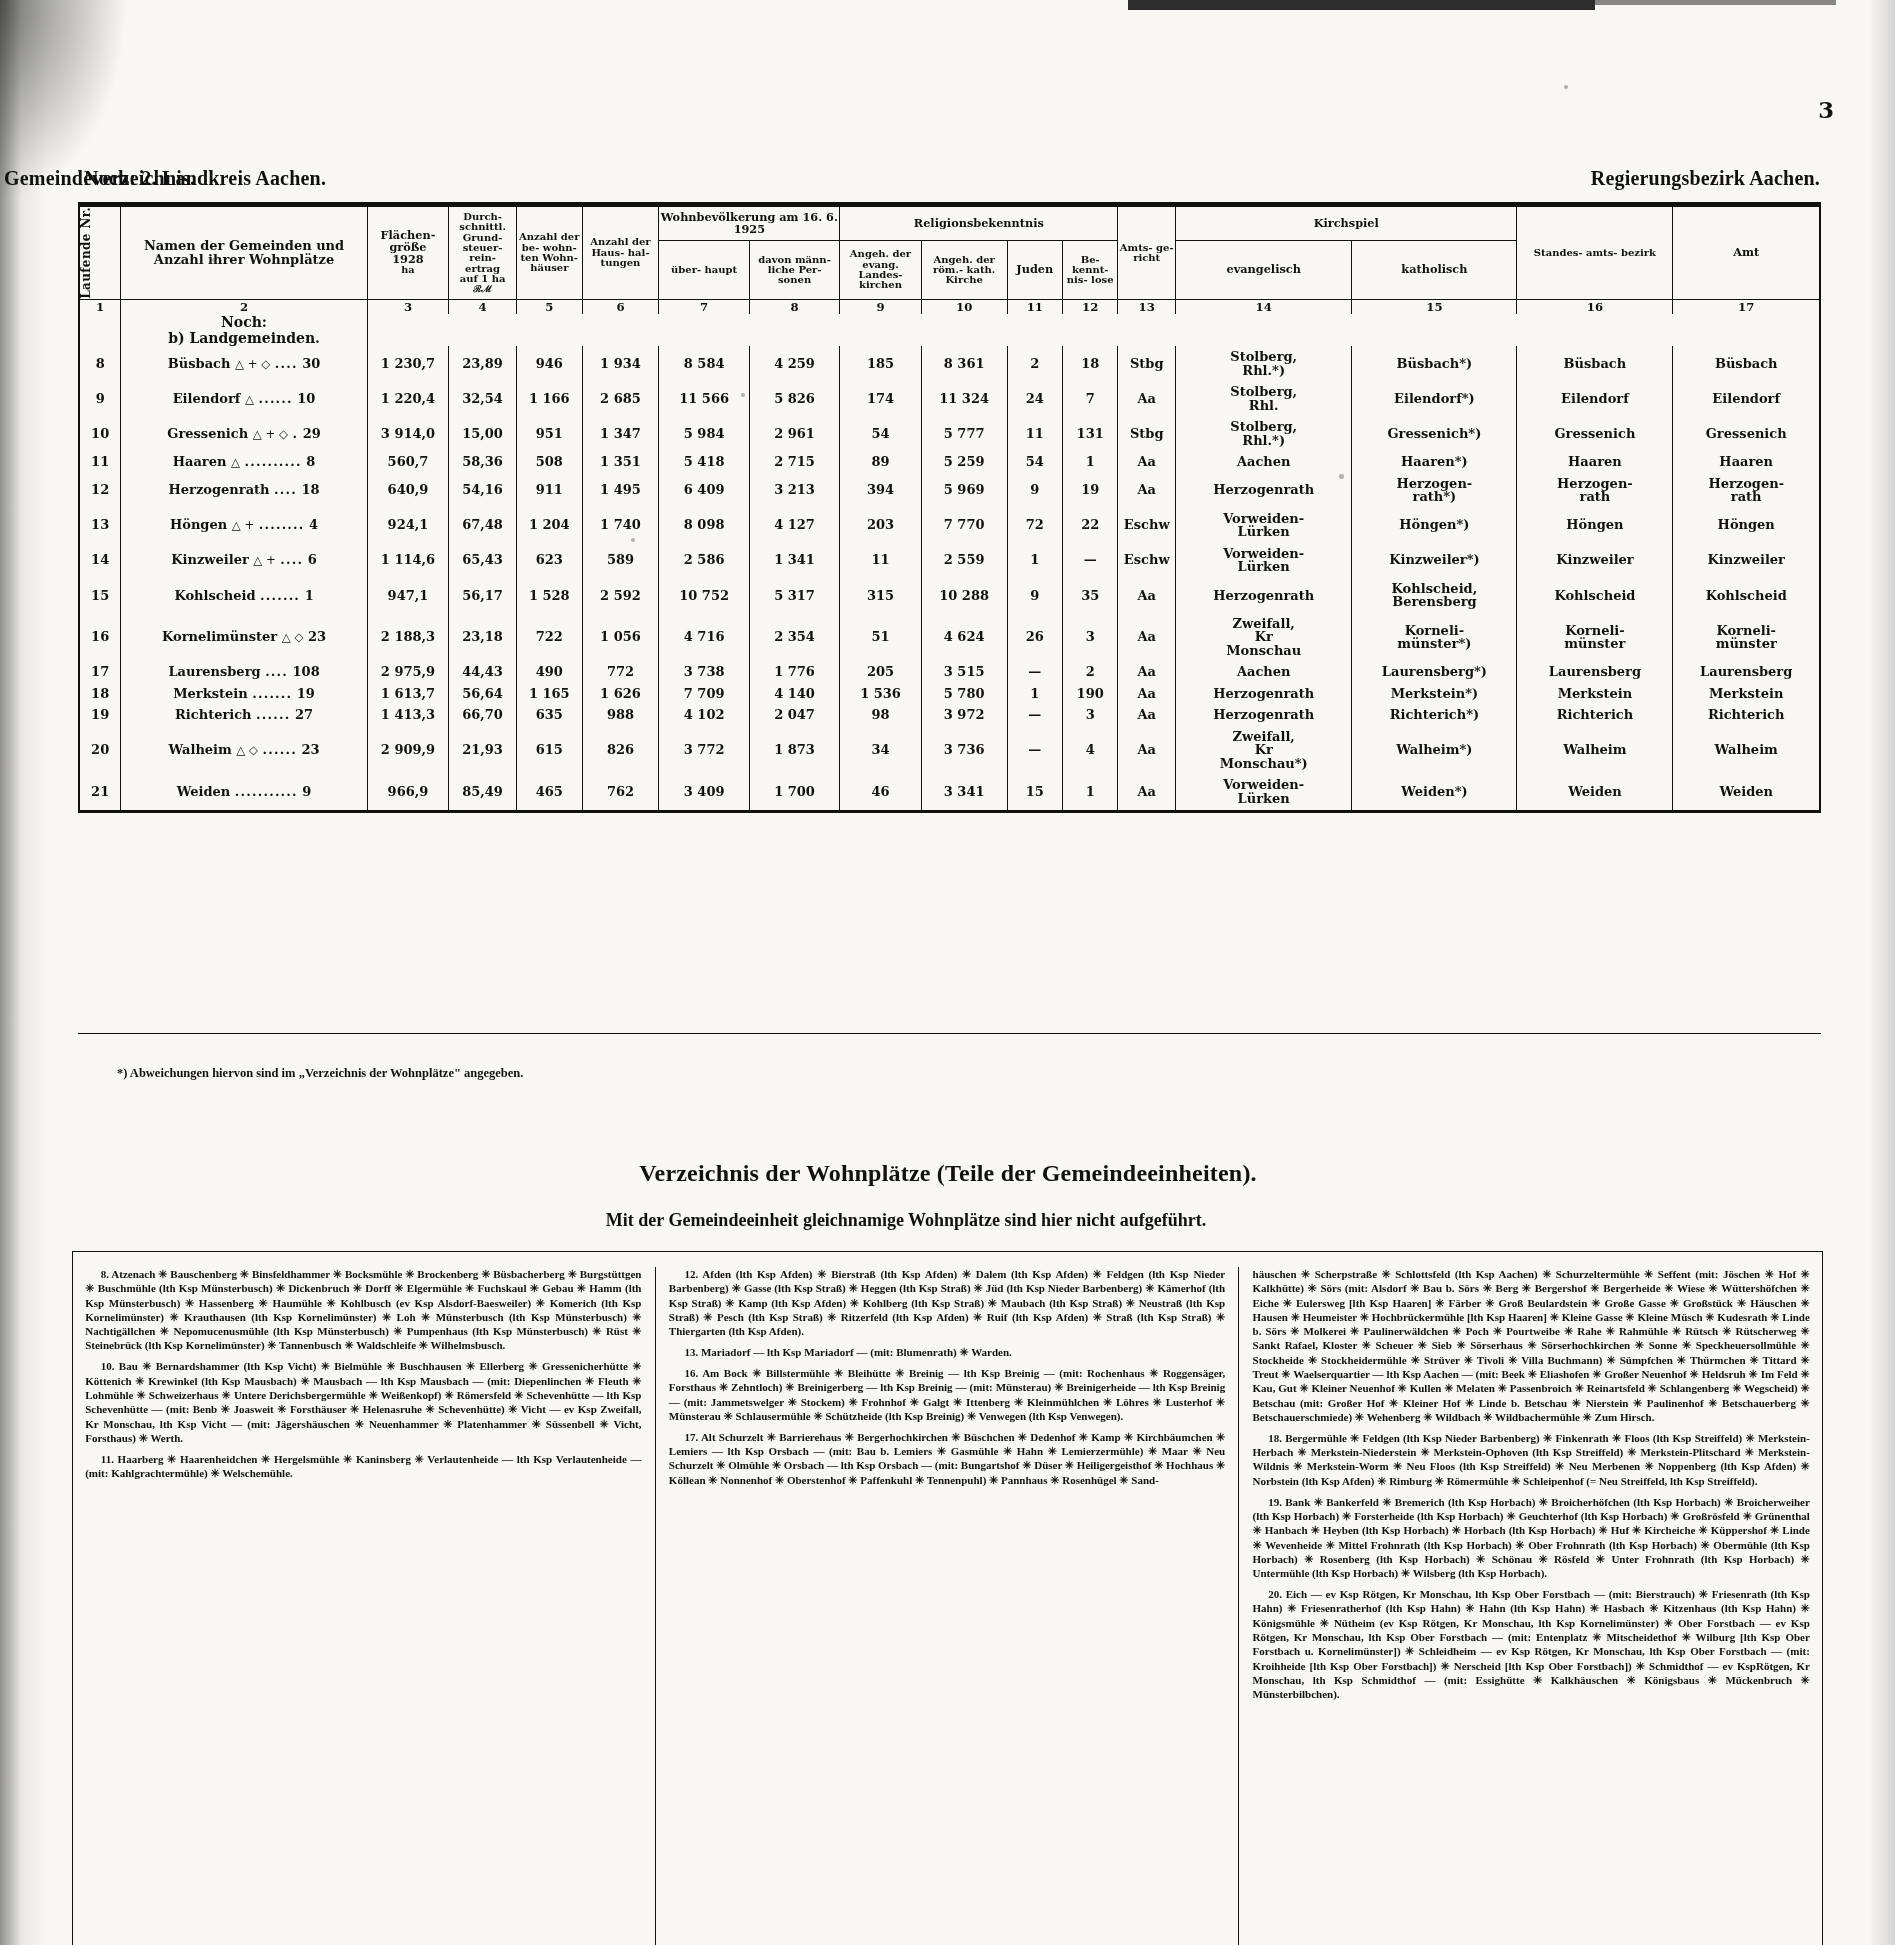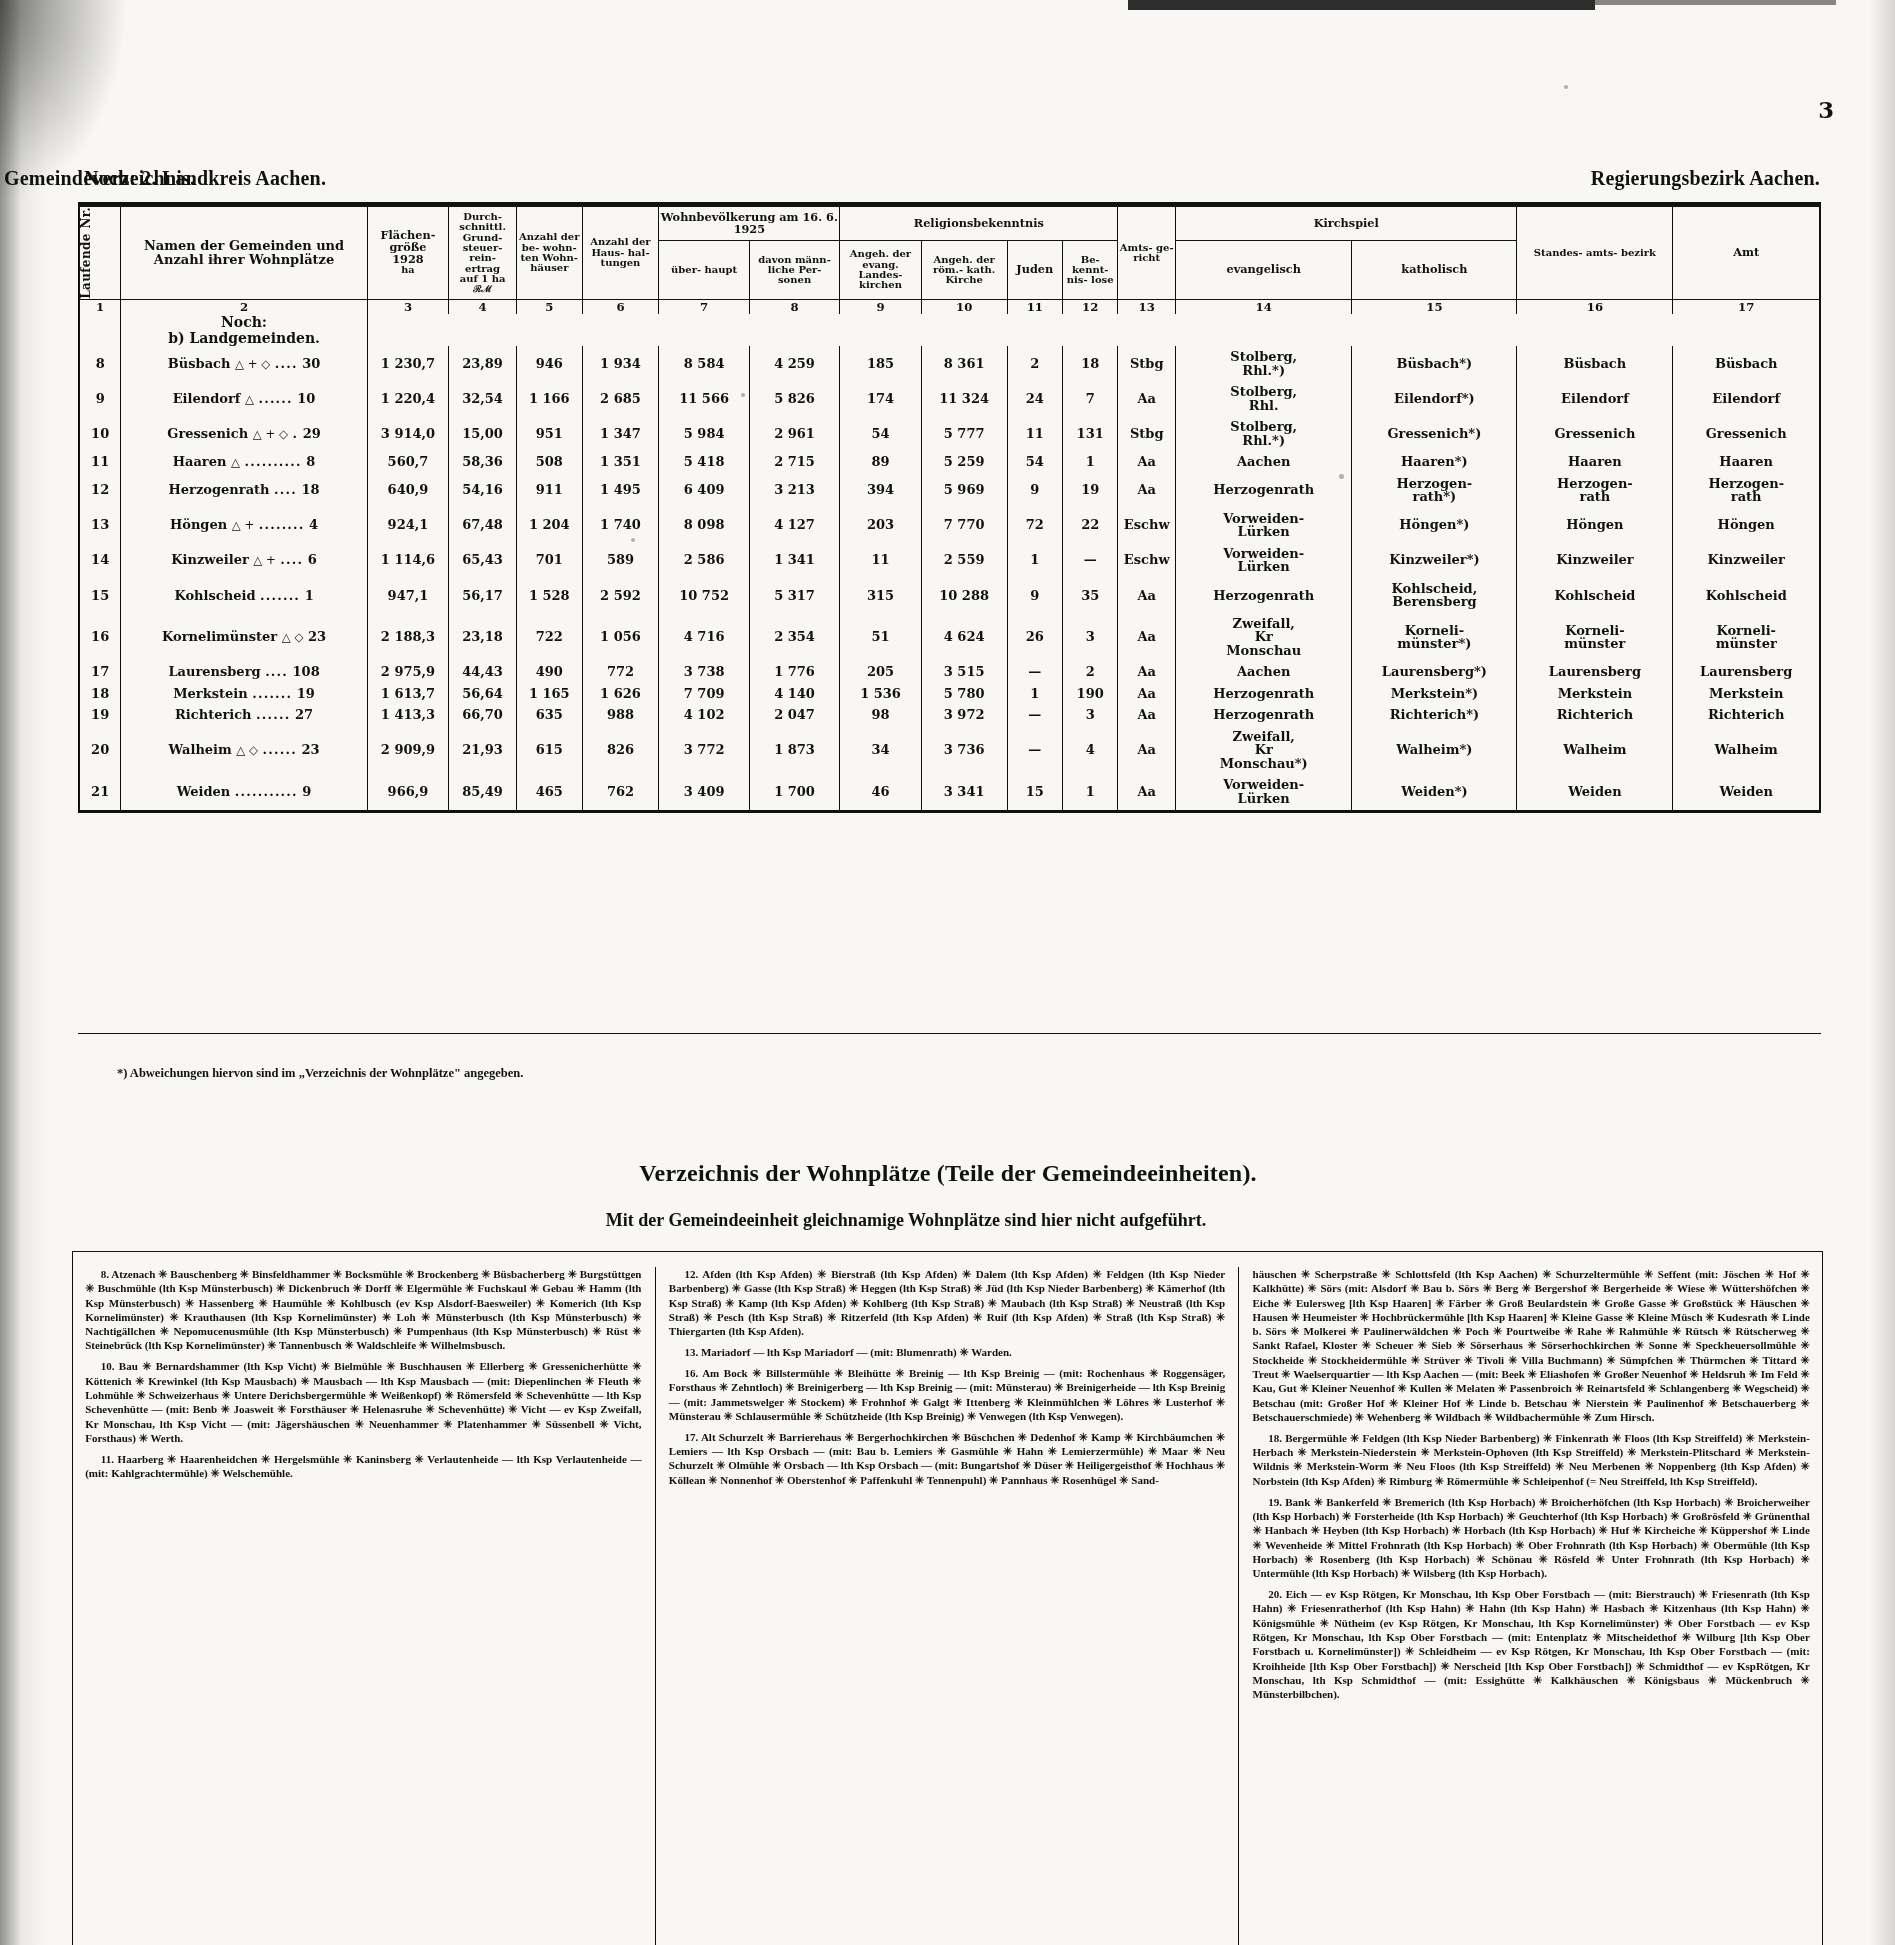--- a/index.html
+++ b/index.html
@@ -391,21 +391,21 @@
           <td class="txt">Vorweiden-<br>Lürken</td>
           <td class="txt">Höngen*)</td>
           <td class="txt">Höngen</td>
           <td class="txt">Höngen</td>
         </tr>
         <tr class="data">
           <td class="num" style="text-align:center">14</td>
           <td class="name"><span>Kinzweiler</span> <span class="sym">△ +</span> <span class="dots">....</span> <span>6</span></td>
           <td class="num">1 114,6</td>
           <td class="num">65,43</td>
-          <td class="num">701</td>
+          <td class="num">623</td>
           <td class="num">589</td>
           <td class="num">2 586</td>
           <td class="num">1 341</td>
           <td class="num">11</td>
           <td class="num">2 559</td>
           <td class="num">1</td>
           <td class="num">—</td>
           <td class="txt">Eschw</td>
           <td class="txt">Vorweiden-<br>Lürken</td>
           <td class="txt">Kinzweiler*)</td>

